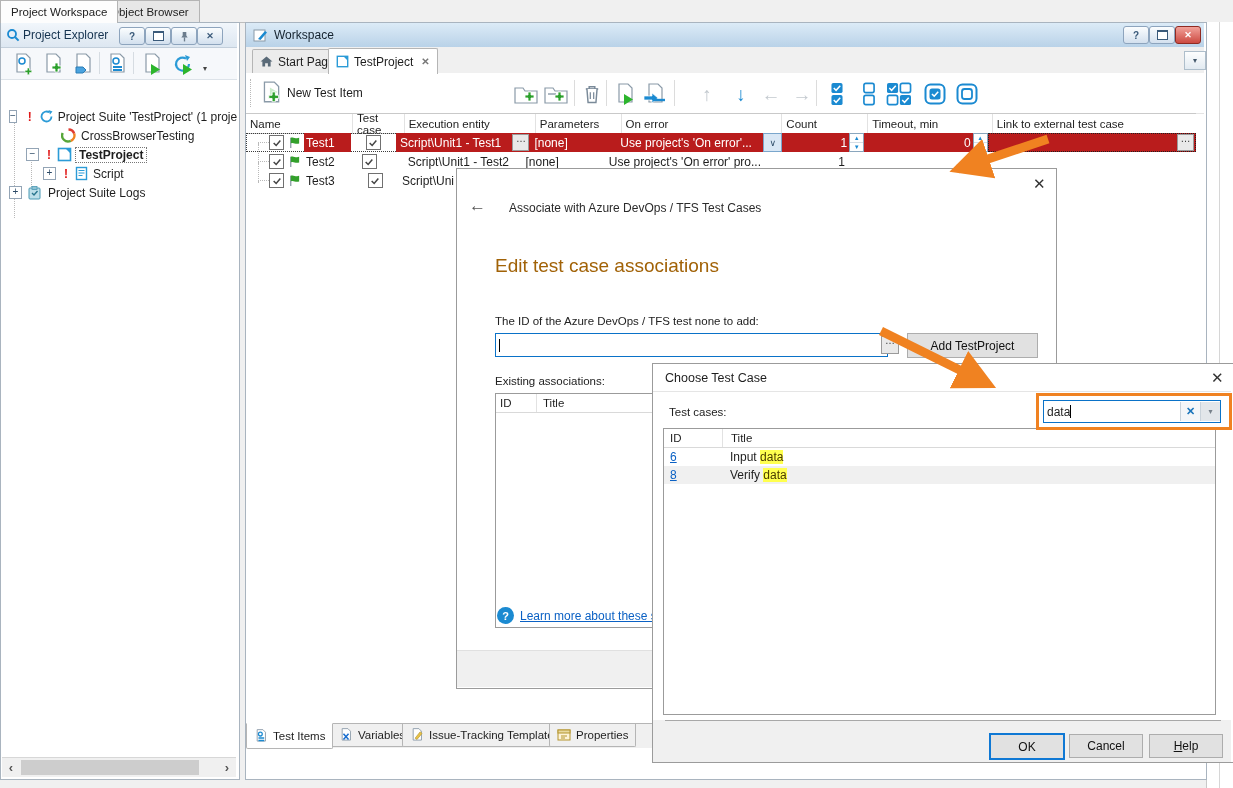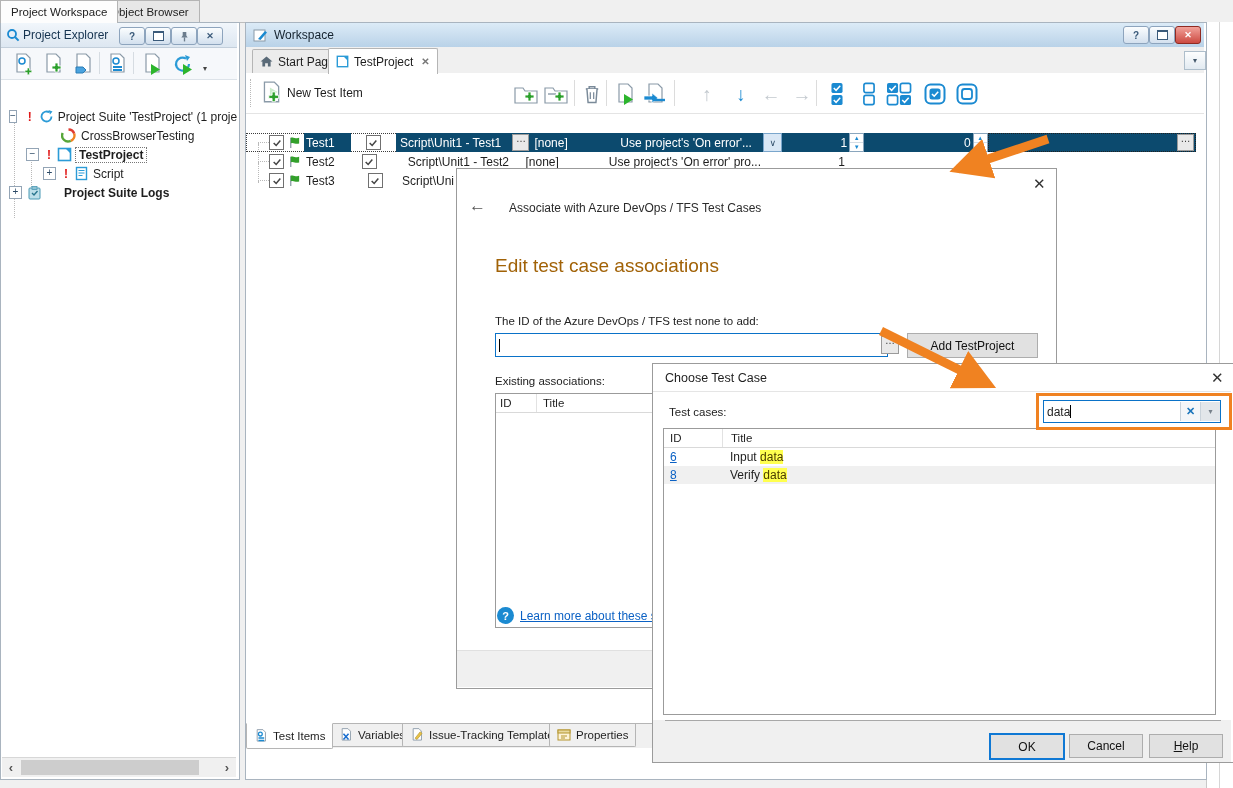--- a/index.html
+++ b/index.html
@@ -40,21 +40,21 @@
   .wsep{position:absolute;top:7px;width:1px;height:26px;background:#dcdcdc;}
   .tarrow{font-size:19px;font-weight:bold;line-height:1;}
   .gray-a{color:#c3c9cf;}
   .blue-a{color:#1b8ad1;}
   
   .grid-hdr{position:absolute;left:0;top:90px;width:950px;height:19px;display:flex;background:#fff;border-top:1px solid #c9c9c9;border-bottom:1px solid #c9c9c9;}
   .ghc{border-right:1px solid #e2e2e2;font-size:11.5px;display:flex;align-items:center;padding:0 4px;color:#1e1e1e;}
   .grow{position:absolute;left:0;width:950px;height:19px;display:flex;}
   .gc{display:flex;align-items:center;font-size:12px;height:19px;position:relative;}
   .w-name{width:106px}.w-tc{width:46px;justify-content:center}.w-ee{width:132px}.w-par{width:83px}.w-err{width:164px}.w-cnt{width:83px}.w-to{width:125px}.w-link{width:211px}
-  .selbg{background:#0c4a6e;color:#fff;}
+  .selbg{background:#b91c1c;color:#fff;}
   .grow.selected{outline:1px dotted #3c3c3c;outline-offset:-1px;}
   .cb{width:13px;height:13px;background:#fff;border:1px solid #707070;display:flex;align-items:center;justify-content:center;}
   .dots{border-left:1px dotted #b9b9b9;}
   .ellips-btn{width:15px;height:15px;background:#e9e9e9;border:1px solid #9a9a9a;font-size:10px;line-height:8px;text-align:center;color:#333;}
   .spinner{width:13px;height:17px;background:#fff;border:1px solid #8aa6bd;display:flex;flex-direction:column;}
   .spinner span{flex:1;display:flex;align-items:center;justify-content:center;font-size:6px;color:#1b8ad1;border-bottom:1px solid #d5dde4;}
   .spinner span:last-child{border-bottom:none;}
   .dd-btn{width:17px;height:17px;background:#d9e7f5;border:1px solid #7aa6cc;display:flex;align-items:center;justify-content:center;font-size:9px;color:#2c4a66;}
   
   .btabs{position:absolute;left:0;top:700px;width:958px;height:24px;background:#f0f0f0;border-top:1px solid #b5b5b5;}
@@ -220,21 +220,21 @@
 
     <div class="trow" style="left:0;top:103px;width:236px;">
       <span class="expbox" style="margin-left:8px;">+</span>
       <span style="margin-left:5px;display:flex;">
         <svg width="16" height="15" viewBox="0 0 16 15">
             <rect x="2" y="3" width="11" height="11" rx="1" fill="#bfe0ea" stroke="#4b9ab5"></rect>
             <rect x="5" y="1.5" width="5" height="3" fill="#8fc3d4" stroke="#4b9ab5" stroke-width="0.8"></rect>
             <path d="M5 8l2 2 3.5-4" fill="none" stroke="#2a768e" stroke-width="1.4"></path>
           </svg>
       </span>
-      <span class="tlabel" style="margin-left:21px;font-weight:bold;">Project Suite Logs</span>
+      <span class="tlabel" style="margin-left:5px;">Project Suite Logs</span>
     </div>
   </div>
 
   <div class="hscroll">
     <span class="hs-arrow" style="left:0;">‹</span>
     <div class="hs-thumb"></div>
     <span class="hs-arrow" style="right:0;">›</span>
   </div>
 </div>
 
@@ -363,20 +363,30 @@
         </svg>
     </div>
     <div class="wico" style="left:708px;">
       <svg width="22" height="22" viewBox="0 0 22 22">
           <rect x="1.5" y="1.5" width="19" height="19" rx="5" fill="#fff" stroke="#1b8ad1" stroke-width="2"></rect>
           <rect x="6" y="6" width="10" height="10" rx="2.5" fill="#fff" stroke="#1b8ad1" stroke-width="1.8"></rect>
         </svg>
     </div>
   </div>
 
+  <div class="grid-hdr">
+    <div class="ghc w-name">Name</div>
+    <div class="ghc w-tc" style="justify-content:flex-start;">Test case</div>
+    <div class="ghc w-ee">Execution entity</div>
+    <div class="ghc w-par">Parameters</div>
+    <div class="ghc w-err">On error</div>
+    <div class="ghc w-cnt">Count</div>
+    <div class="ghc w-to">Timeout, min</div>
+    <div class="ghc w-link" style="border-right:none;">Link to external test case</div>
+  </div>
 
   <div class="grow selected" style="top:110px;">
     <div class="gc w-name">
       <span class="abs dots" style="left:12px;top:9px;width:10px;height:1px;border-top:1px dotted #b9b9b9;"></span>
       <span class="cb" style="margin-left:23px;">
           <svg width="10" height="10" viewBox="0 0 12 12">
             <path d="M2 6l3 3 5-6" stroke="#444" stroke-width="1.8" fill="none"></path>
           </svg>
         </span>
       <span style="margin-left:4px;display:flex;">

